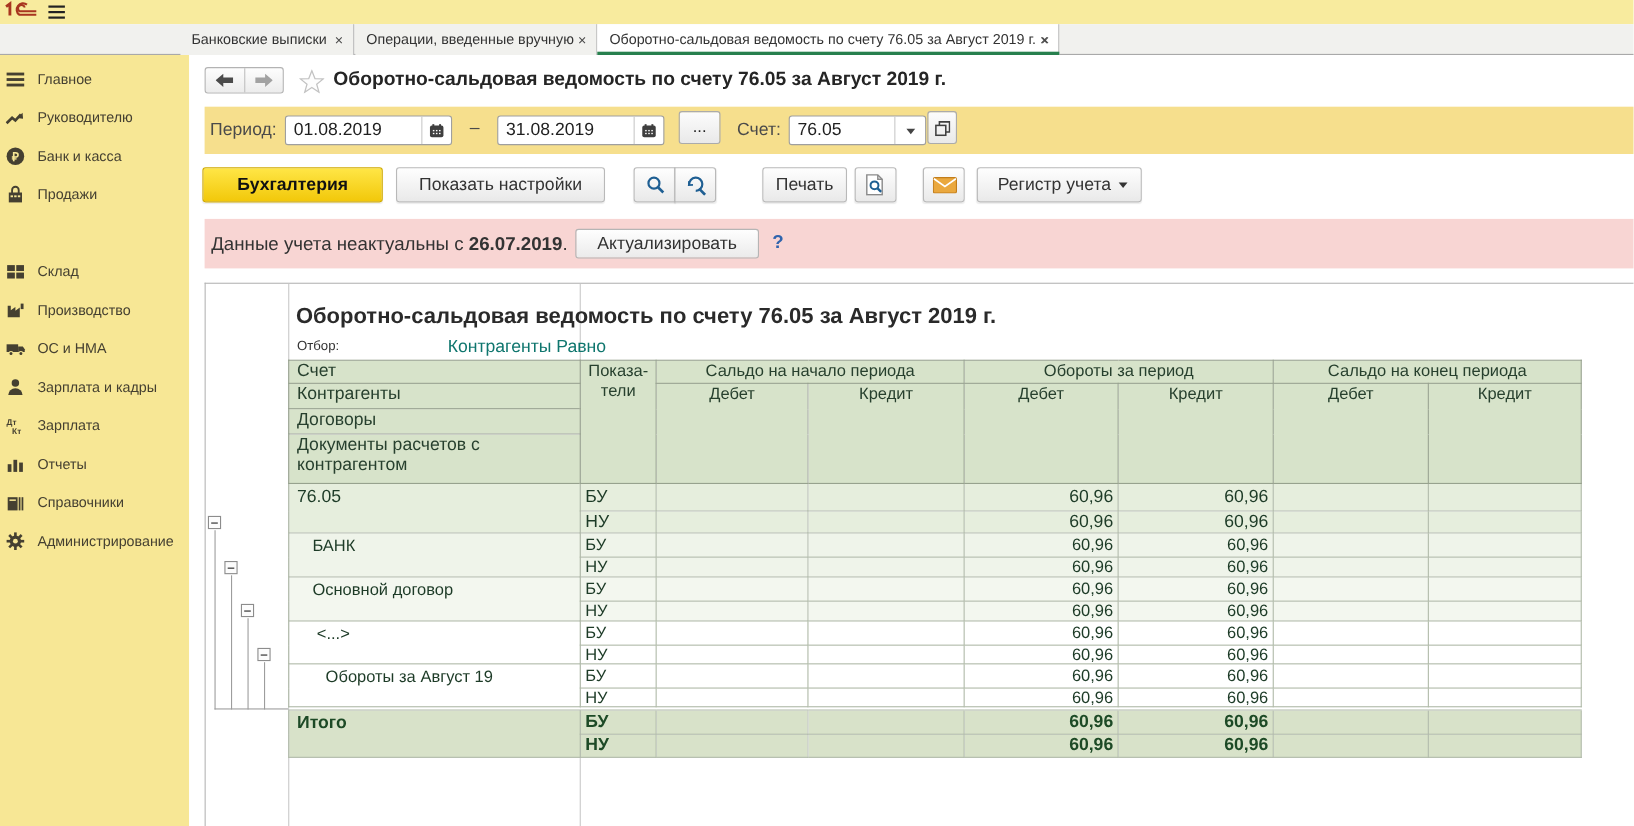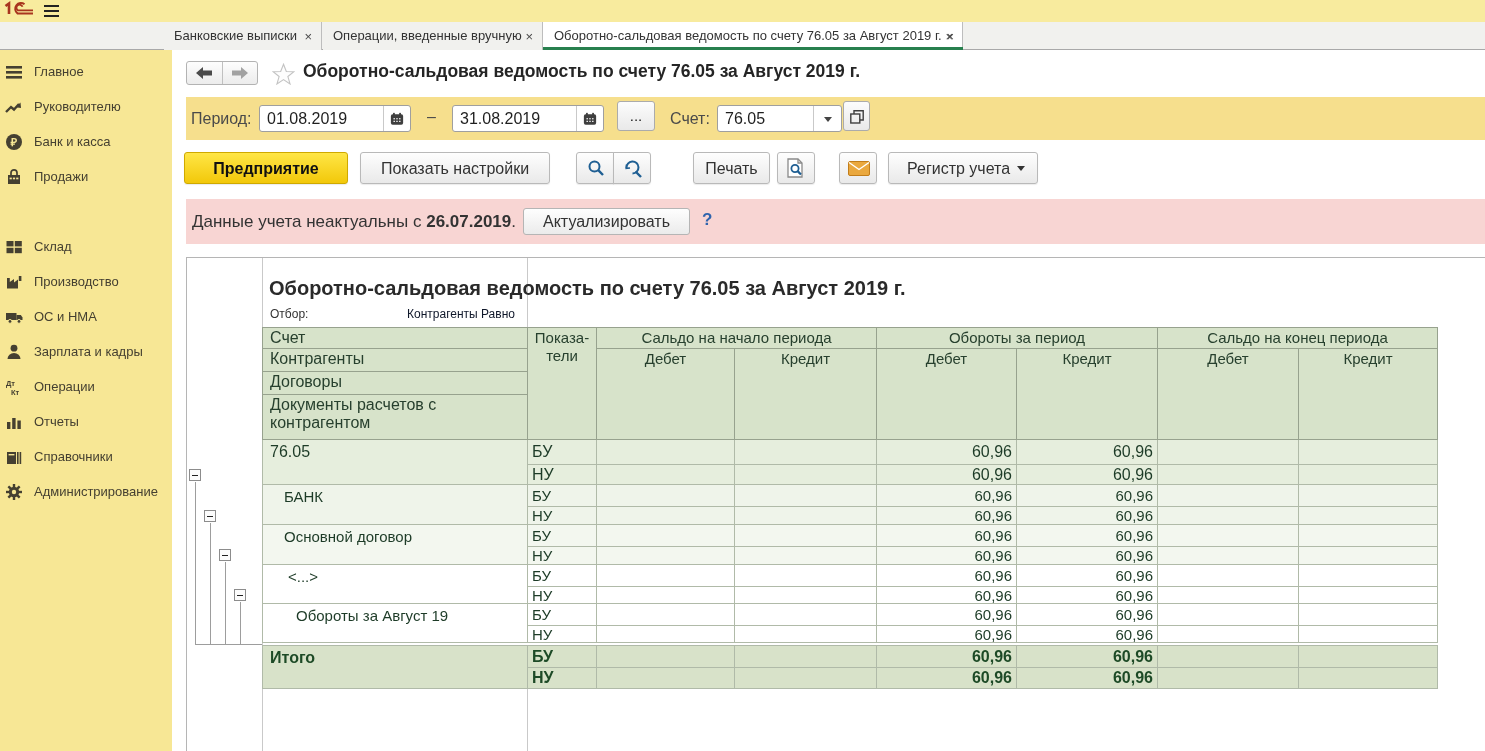--- a/index.html
+++ b/index.html
@@ -34,21 +34,21 @@
 
 #pink { position:absolute; left:14px; top:149px; width:1299px; height:45px; background:#f8d5d3; }
 #pink .t { position:absolute; left:6px; top:13px; font-size:17px; color:#333; }
 #pinkbtn { position:absolute; left:337px; top:9px; width:167px; height:27px; background:linear-gradient(#fefefe,#ebebeb); border:1px solid #b5b5b5; border-radius:3px; font-size:16px; color:#333; text-align:center; }
 #pinkq { position:absolute; left:516px; top:11px; font-size:17px; font-weight:bold; color:#2f64ad; }
 
 #report { position:absolute; left:14px; top:207px; width:1299px; height:494px; border-top:1px solid #b5b5b5; border-left:1px solid #b5b5b5; background:#fff; }
 .vline { position:absolute; top:0; width:1px; height:494px; background:#c9c9c9; }
 #rtitle { position:absolute; left:82px; top:19px; font-size:20px; font-weight:bold; color:#2a2a2a; white-space:nowrap; }
 #rfilter1 { position:absolute; left:83px; top:49px; font-size:12px; color:#333; }
-#rfilter2 { position:absolute; left:220px; top:49px; font-size:12px; color:#0f172a;text-align:center; }
+#rfilter2 { position:absolute; left:220px; top:49px; font-size:16px; color:#0f766e;text-align:center; }
 table#tbl { position:absolute; left:75px; top:69px; border-collapse:collapse; table-layout:fixed; }
 #tbl td { border:1px solid #b0baa8; font-size:15px; color:#1d3b27; padding:0 4px; vertical-align:middle; overflow:hidden; white-space:nowrap; line-height:15px; }
 #tbl td.hd { background:#d7e3ca; color:#27402e; border-color:#97a28e; line-height:18px; padding-top:1px; vertical-align:top; }
 #tbl td.c { text-align:center; } #tbl td.hl { font-size:16px; } #tbl td.lab { vertical-align:top; padding-top:4px; }
 #tbl td.r { text-align:right; }
 #tbl tr.l1 td { background:#e6eedd; font-size:16px; line-height:16px; }
 #tbl tr.l2 td { background:#eff4ea; }
 #tbl tr.l3 td { background:#f3f7ef; }
 #tbl tr.l4 td, #tbl tr.l5 td { background:#fff; }
 #tbl tr.sep td { background:#fff; border-left:none; border-right:none; }
@@ -159,21 +159,21 @@
         <circle cx="9" cy="5.2" r="3.4" fill="#454031"></circle>
         <path d="M2.5 16 A6.5 6 0 0 1 15.5 16 Z" fill="#454031"></path>
       </svg>
       <div class="lb">Зарплата и кадры</div>
     </div>
  <div class="sbi" style="top:319px">
       <svg width="19" height="18" viewBox="0 0 19 18">
         <text x="1" y="8" font-size="7.5" font-weight="bold" fill="#454031" font-family="Liberation Sans">Дт</text>
         <text x="6" y="16.5" font-size="7.5" font-weight="bold" fill="#454031" font-family="Liberation Sans">Кт</text>
       </svg>
-      <div class="lb">Операции</div>
+      <div class="lb">Зарплата</div>
     </div>
  <div class="sbi" style="top:354px">
       <svg width="18" height="18" viewBox="0 0 18 18">
         <g fill="#454031">
           <rect x="2" y="9" width="3.4" height="7"></rect>
           <rect x="7.2" y="5" width="3.4" height="11"></rect>
           <rect x="12.4" y="7.5" width="3.4" height="8.5"></rect>
         </g>
       </svg>
       <div class="lb">Отчеты</div>
@@ -270,21 +270,21 @@
    <div style="position:absolute;right:9px;top:11px;width:0;height:0;border-left:4.5px solid transparent;border-right:4.5px solid transparent;border-top:5px solid #444"></div>
  </div>
  <div class="fbtn" style="left:657px;width:27px">
   <svg width="14" height="14" viewBox="0 0 14 14" style="position:absolute;left:6px;top:8px">
           <rect x="0.8" y="4" width="9" height="9" fill="none" stroke="#3f3f3f" stroke-width="1.4"></rect>
           <path d="M4 4 L4 0.8 L13.2 0.8 L13.2 10 L10 10" fill="none" stroke="#3f3f3f" stroke-width="1.4"></path>
         </svg>
  </div>
 </div>
 <div class="btn" id="btnform">
-      <div class="bl">Предприятие</div>
+      <div class="bl">Бухгалтерия</div>
     </div>
 <div class="btn" style="left:188px;width:190px">
       <div class="bl">Показать настройки</div>
     </div>
 <div class="btn" style="left:404px;width:38px;border-top-right-radius:0;border-bottom-right-radius:0">
       <svg width="18" height="18" viewBox="0 0 18 18" style="position:absolute;left:10px;top:6px">
         <circle cx="7.5" cy="7.5" r="5" fill="none" stroke="#1f5f93" stroke-width="2"></circle>
         <path d="M11.2 11.2 L16 16" stroke="#1f5f93" stroke-width="2.4"></path>
       </svg>
     </div>

